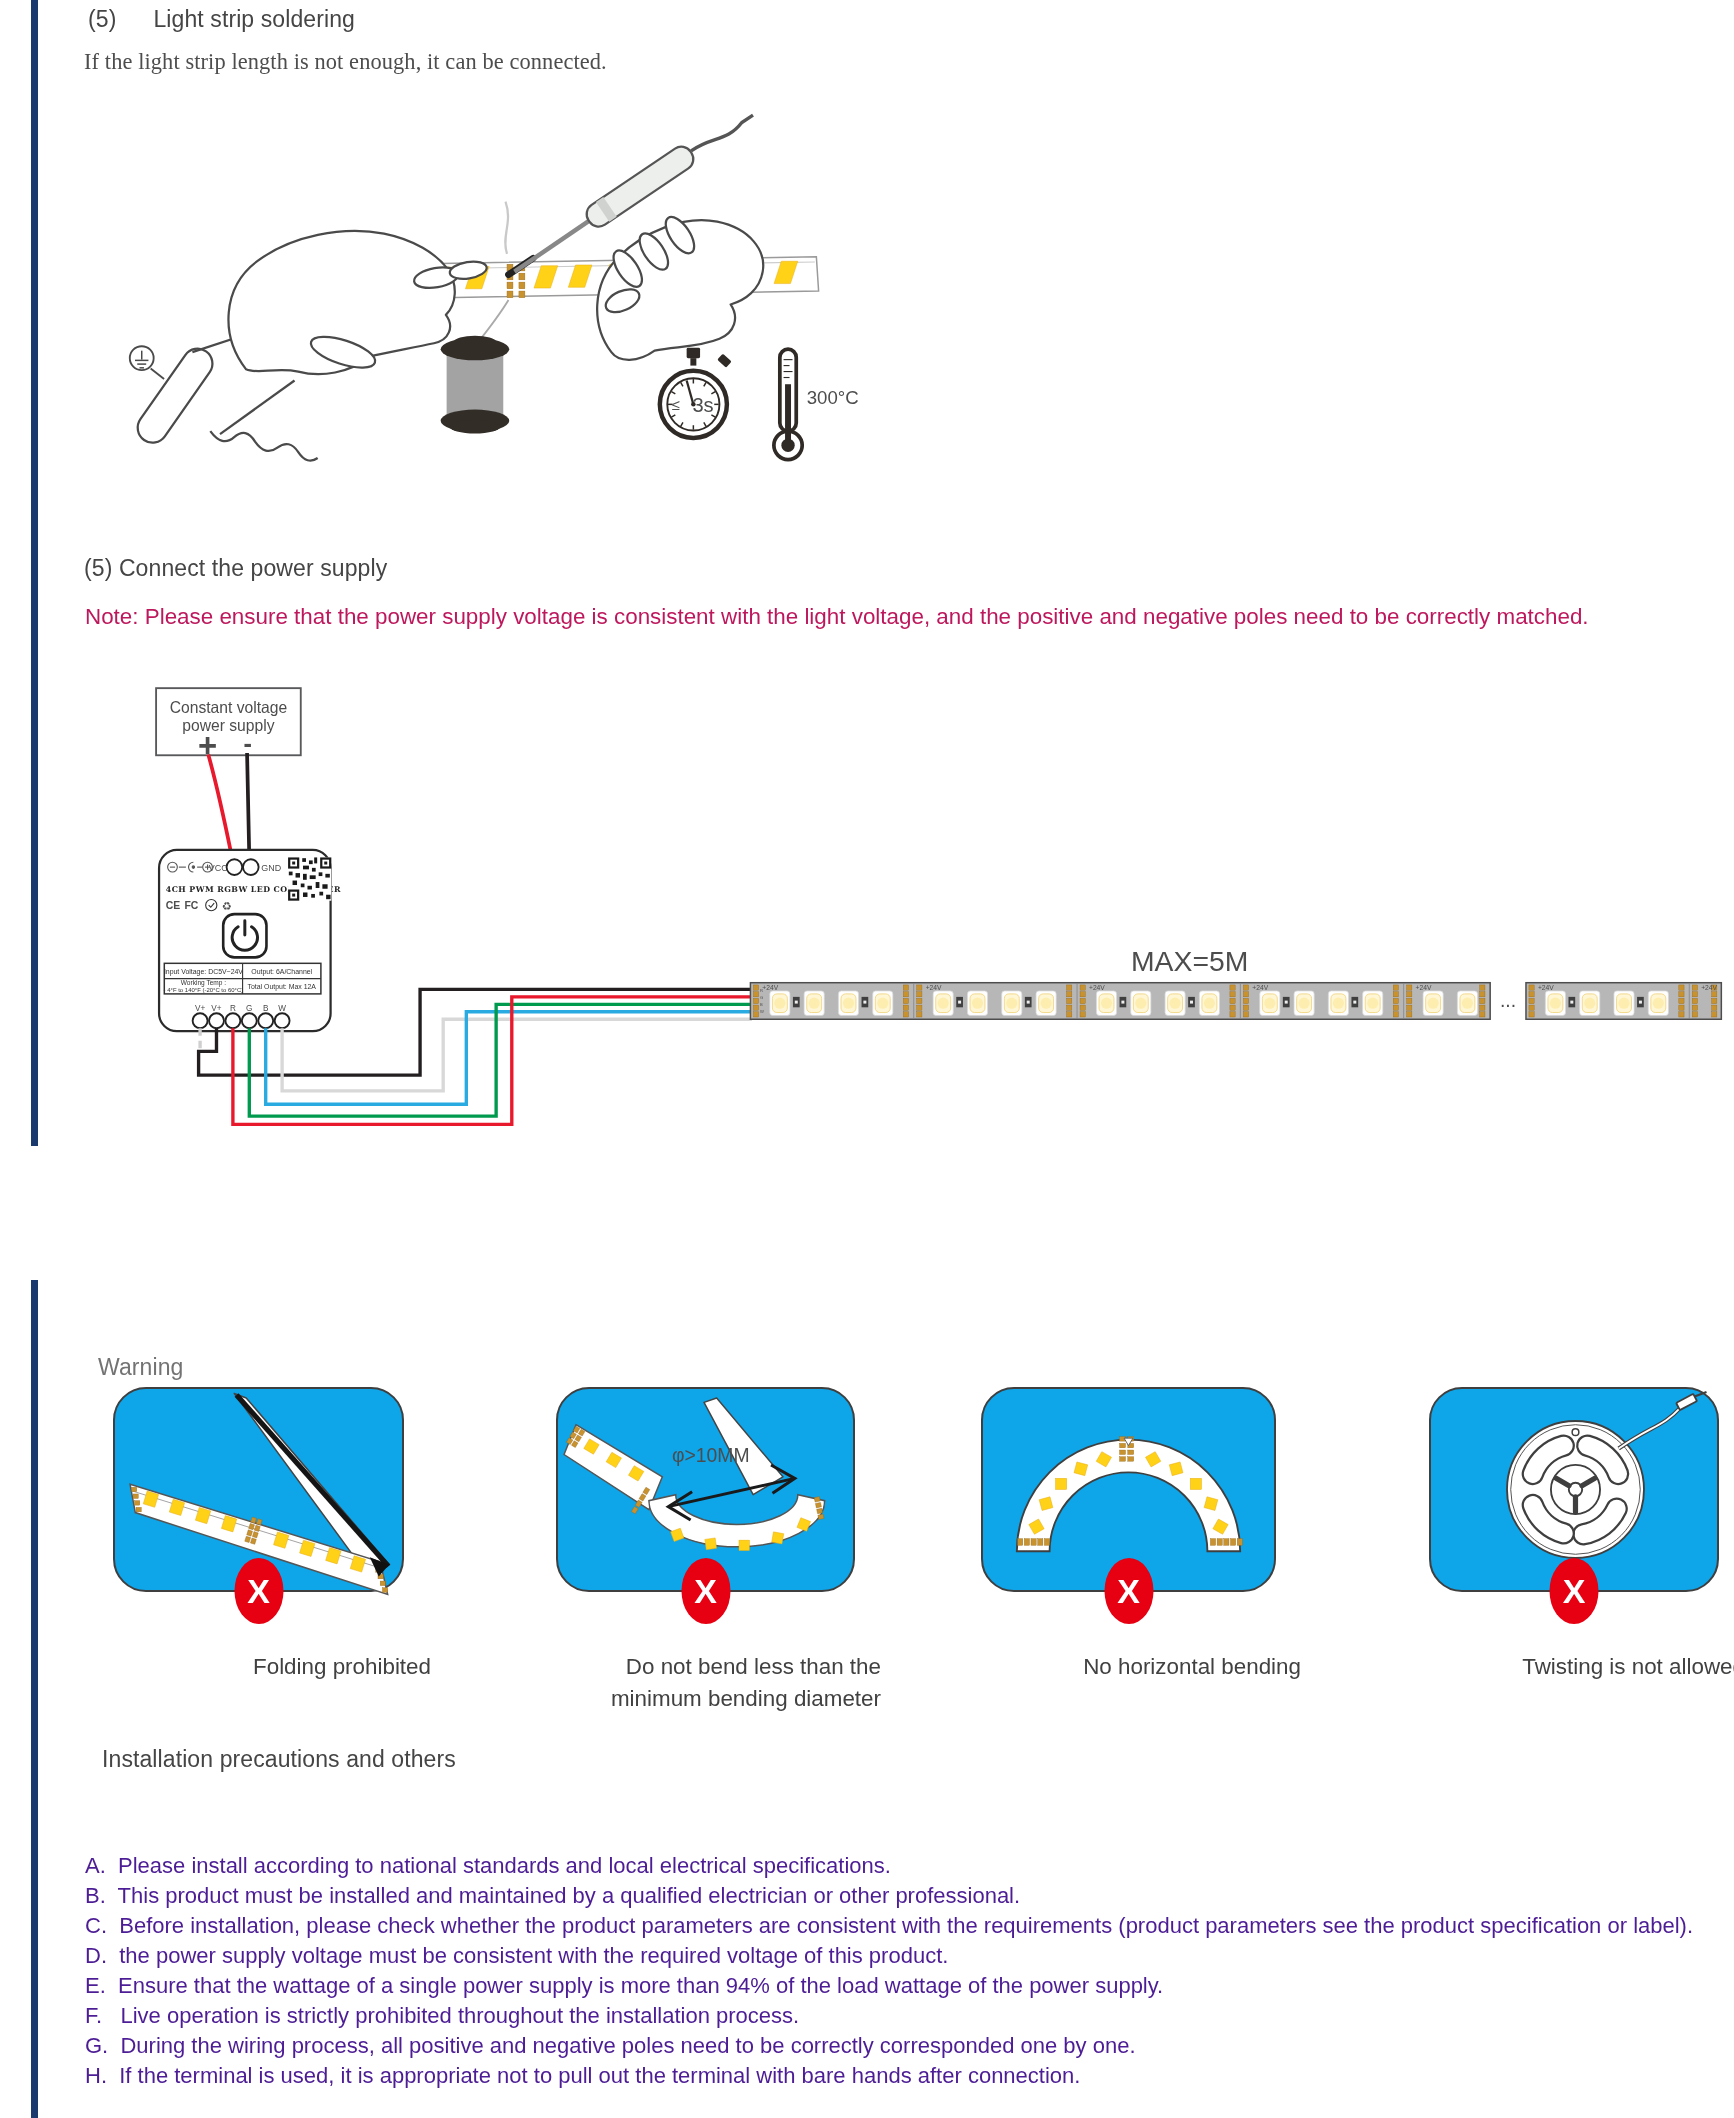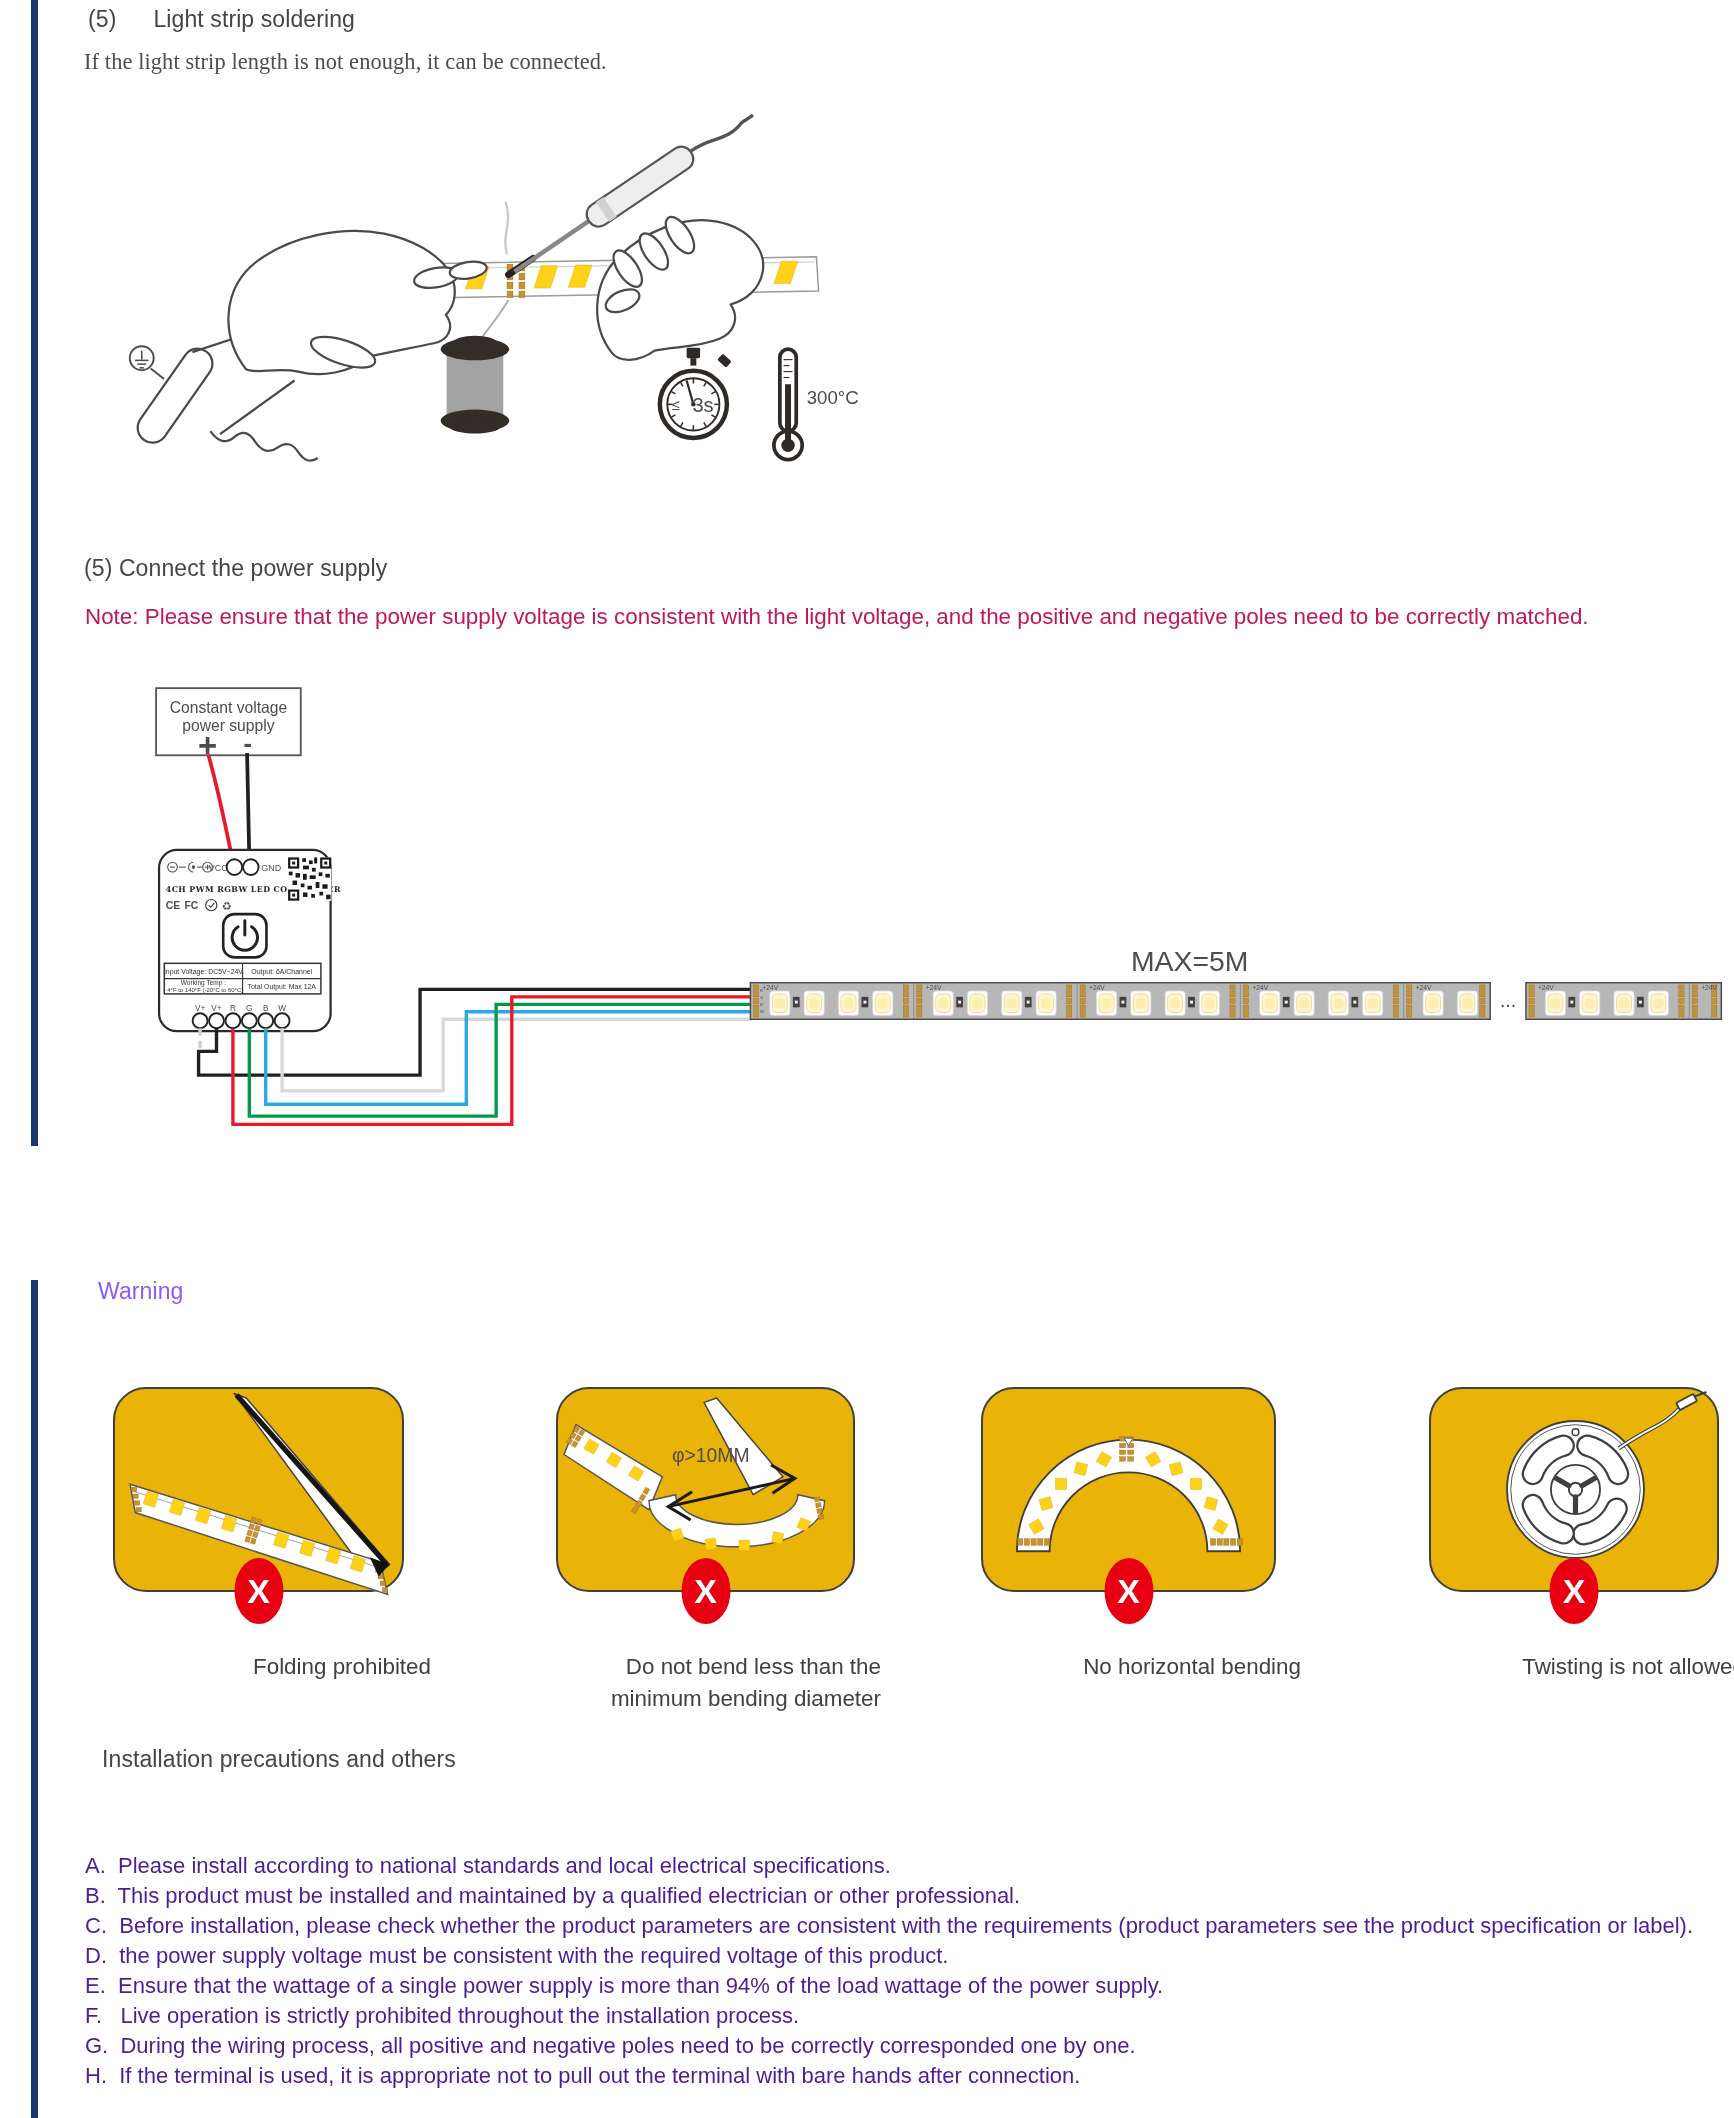--- a/index.html
+++ b/index.html
@@ -4,21 +4,21 @@
 <style>
   html,body{margin:0;padding:0;background:#fff;}
   body{width:1735px;height:2119px;position:relative;overflow:hidden;
        font-family:"Liberation Sans",sans-serif;color:#4a4a4a;}
   .abs{position:absolute;}
   .bar{position:absolute;left:31px;width:6.7px;background:#1a3a6d;}
   .h1{position:absolute;font-size:23px;color:#454545;letter-spacing:0.1px;white-space:nowrap;}
   .h1 .gap{margin-left:37px;}
   .body-text{position:absolute;font-size:22.4px;color:#4d4d4d;letter-spacing:0.1px;font-family:Liberation Serif, serif;}
   .note{position:absolute;left:85px;top:601px;width:1638px;font-size:22.4px;line-height:32px;color:#be185d;}
-  .wcard{position:absolute;height:201px;border:2.2px solid #3f3f3f;border-radius:33px;background:#eab308;}
+  .wcard{position:absolute;height:201px;border:2.2px solid #3f3f3f;border-radius:33px;background:#0ea5e9;}
   .wcard svg{position:absolute;left:0;top:0;}
   .xbadge{position:absolute;left:50%;top:169px;transform:translateX(-50%);
           width:49px;height:66px;background:#e60012;border-radius:50%;
           display:flex;align-items:center;justify-content:center;
           color:#fff;font-weight:bold;font-size:34px;z-index:3;}
   .caption{position:absolute;top:1651px;text-align:right;font-size:22.4px;color:#414141;
            white-space:pre-line;line-height:32px;}
   .plist{position:absolute;left:85px;top:1851px;width:1638px;font-size:22px;
          line-height:30px;color:#4c1d95;}
   .plist div{white-space:pre-wrap;}
@@ -373,21 +373,21 @@
     <g font-size="5.5" fill="#6b4a00">
       <text x="1019" y="1331">R</text>
         <text x="1019" y="1340">G</text>
       <text x="1019" y="1349">B</text>
         <text x="1019" y="1358">W</text>
     </g>
     <text x="2022" y="1351" font-size="26" text-anchor="middle" fill="#555">...</text>
   </g>
 </svg>
 
-<div class="h1" style="left:98px;top:1278px;color:#8b5cf6">Warning</div>
+<div class="h1" style="left:98px;top:1354px;color:#737373">Warning</div>
 
 <div class="wcard" style="left:113px;top:1387px;width:287px">
   <svg width="287" height="201" viewBox="0 0 385 270">
     <polygon points="160,6 176,12 368,236 342,254" fill="#fff" stroke="#444" stroke-width="2" stroke-linejoin="round"></polygon>
     <path d="M163,8 L367,238" stroke="#151515" stroke-width="7" fill="none"></path>
     <polygon points="20,128 356,232 366,276 27,166" fill="#fff" stroke="#555" stroke-width="2"></polygon>
     <line x1="23" y1="137" x2="358" y2="241" stroke="#999" stroke-width="1.2"></line>
     <g>
       <rect x="40" y="139" width="16" height="18" class="chip" transform="rotate(17 48 148)"></rect>
       <rect x="75" y="150" width="16" height="18" class="chip" transform="rotate(17 83 159)"></rect>

